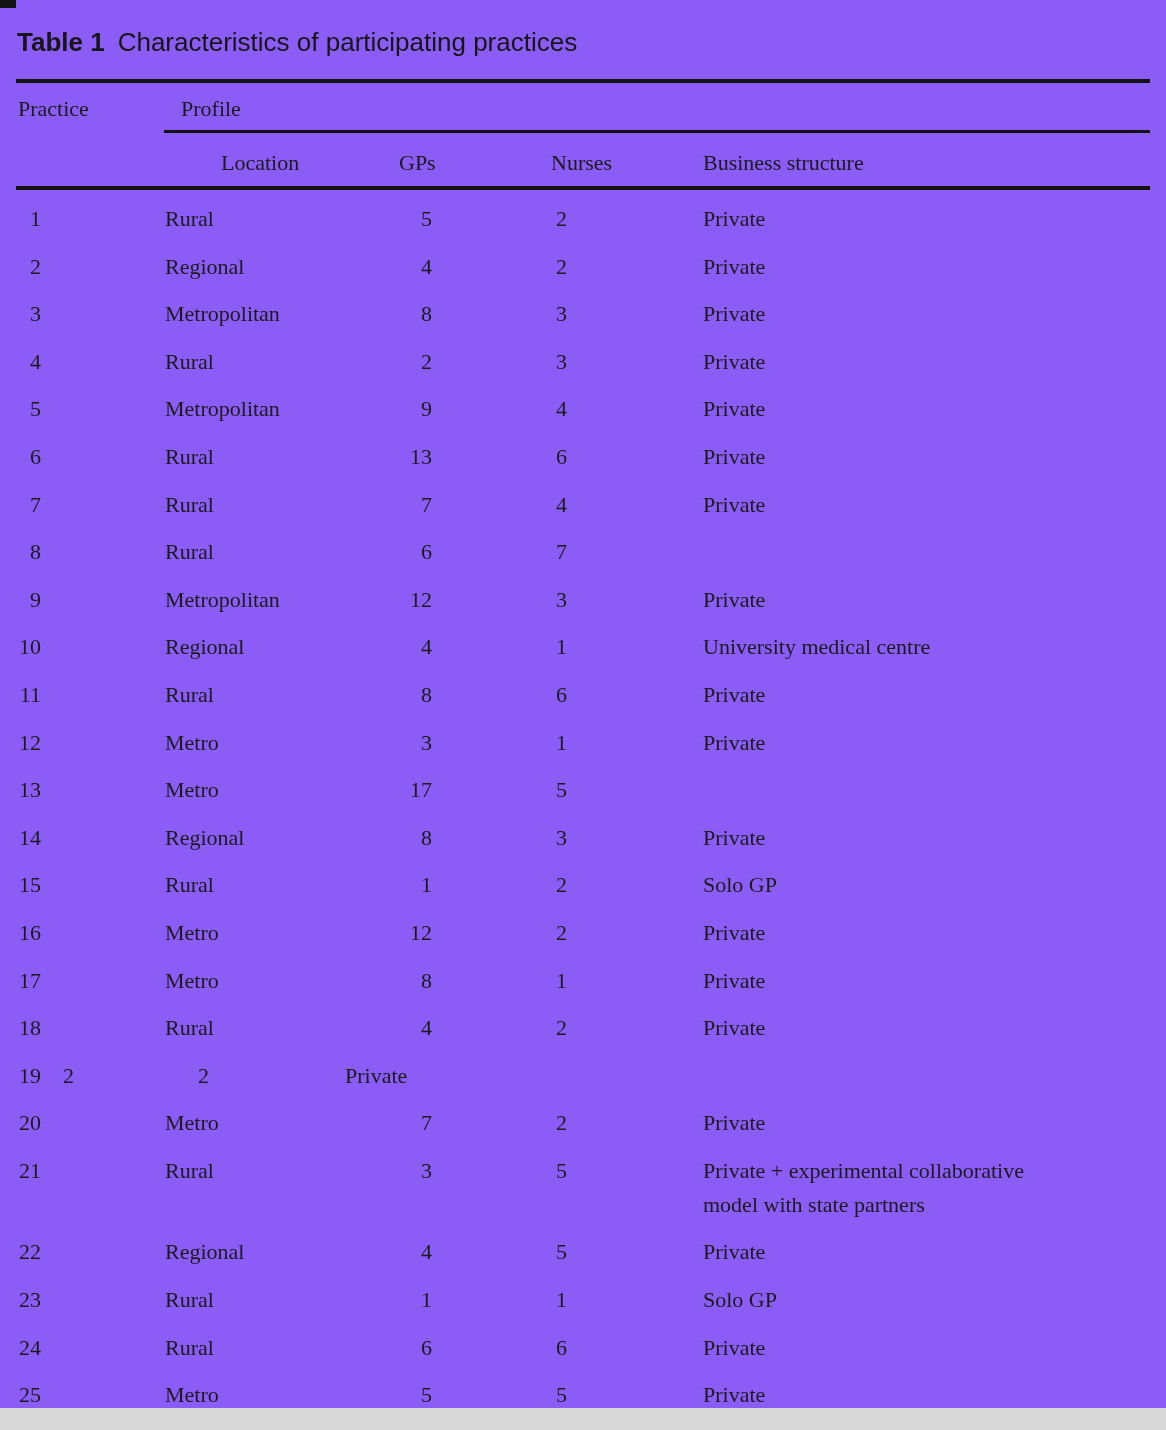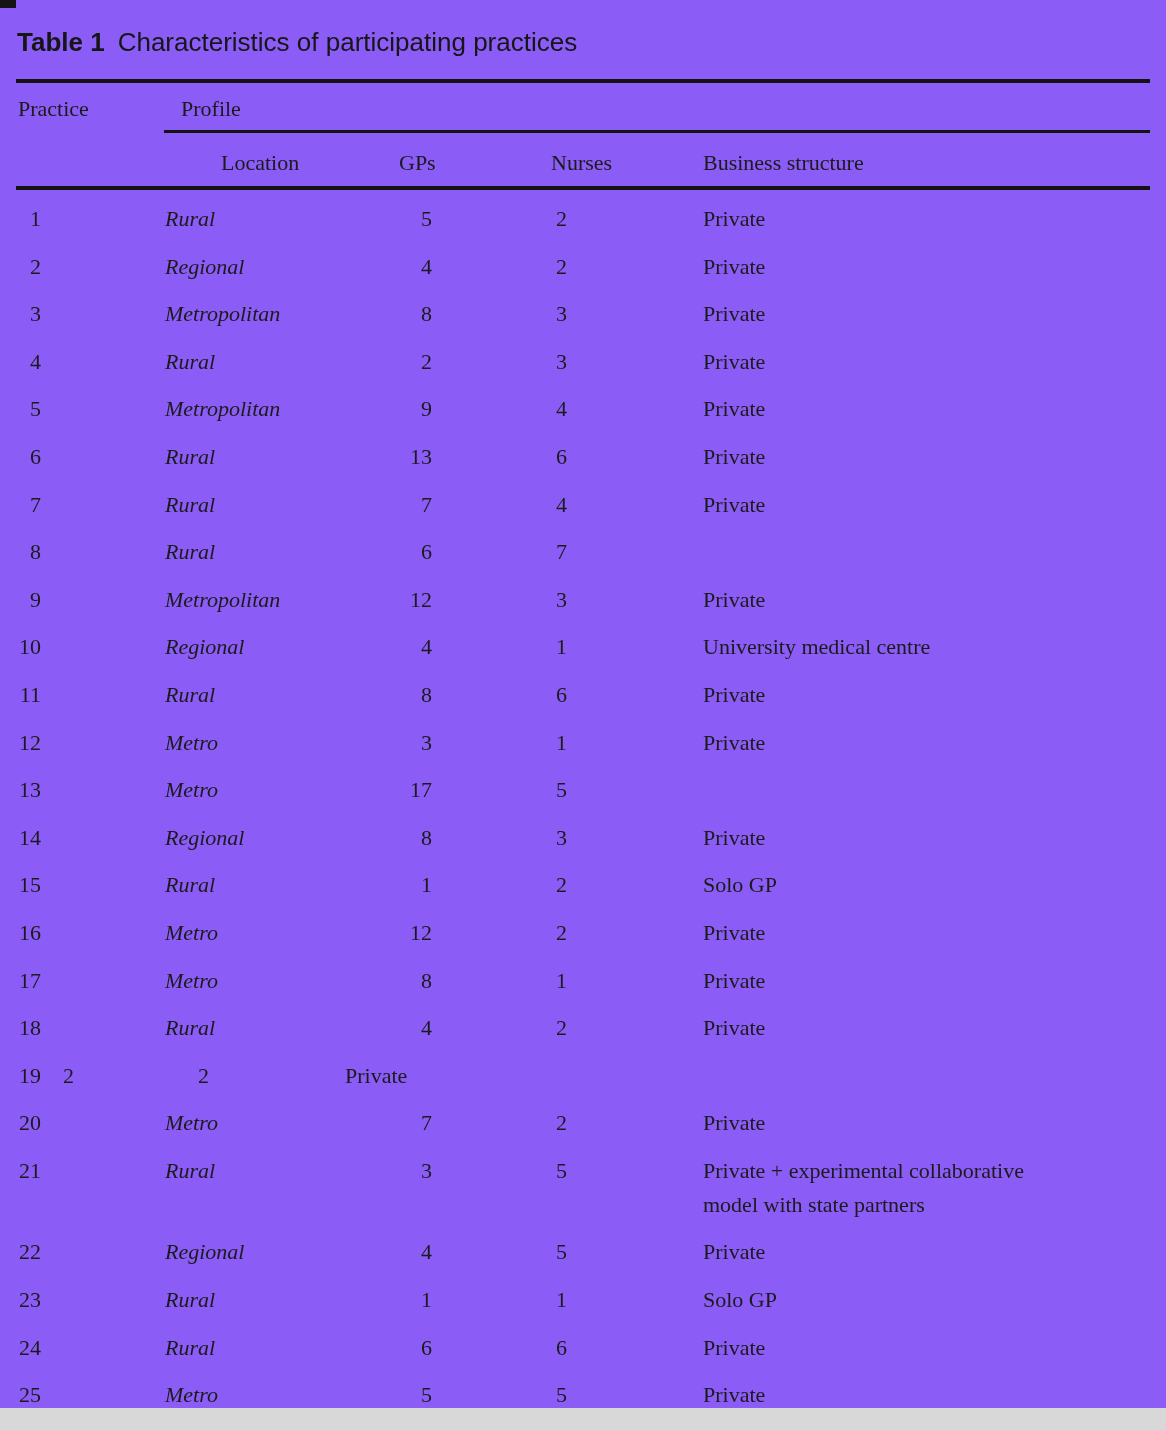--- a/index.html
+++ b/index.html
@@ -72,21 +72,21 @@
     box-sizing: border-box;
   }
   .tbody .row:nth-child(21) { min-height: 81.6px; }
   .cell {
     font-family: "Liberation Serif", serif;
     font-size: 22px;
     line-height: 34px;
     color: #1b1b1b;
   }
   .c-practice { width: 25px;  text-align: right; }
-  .c-location { margin-left: 124px; width: 234px; font-style: italic; }
+  .c-location { margin-left: 124px; width: 234px; }
   .c-gps      { width: 33px;  text-align: right; }
   .c-nurses   { margin-left: 105px; width: 30px; text-align: right; }
   .c-business { margin-left: 136px; width: 440px; white-space: pre-line; }
 </style>
 </head>
 <body>
 
 <div id="page">
   <div class="corner-mark"></div>
 

